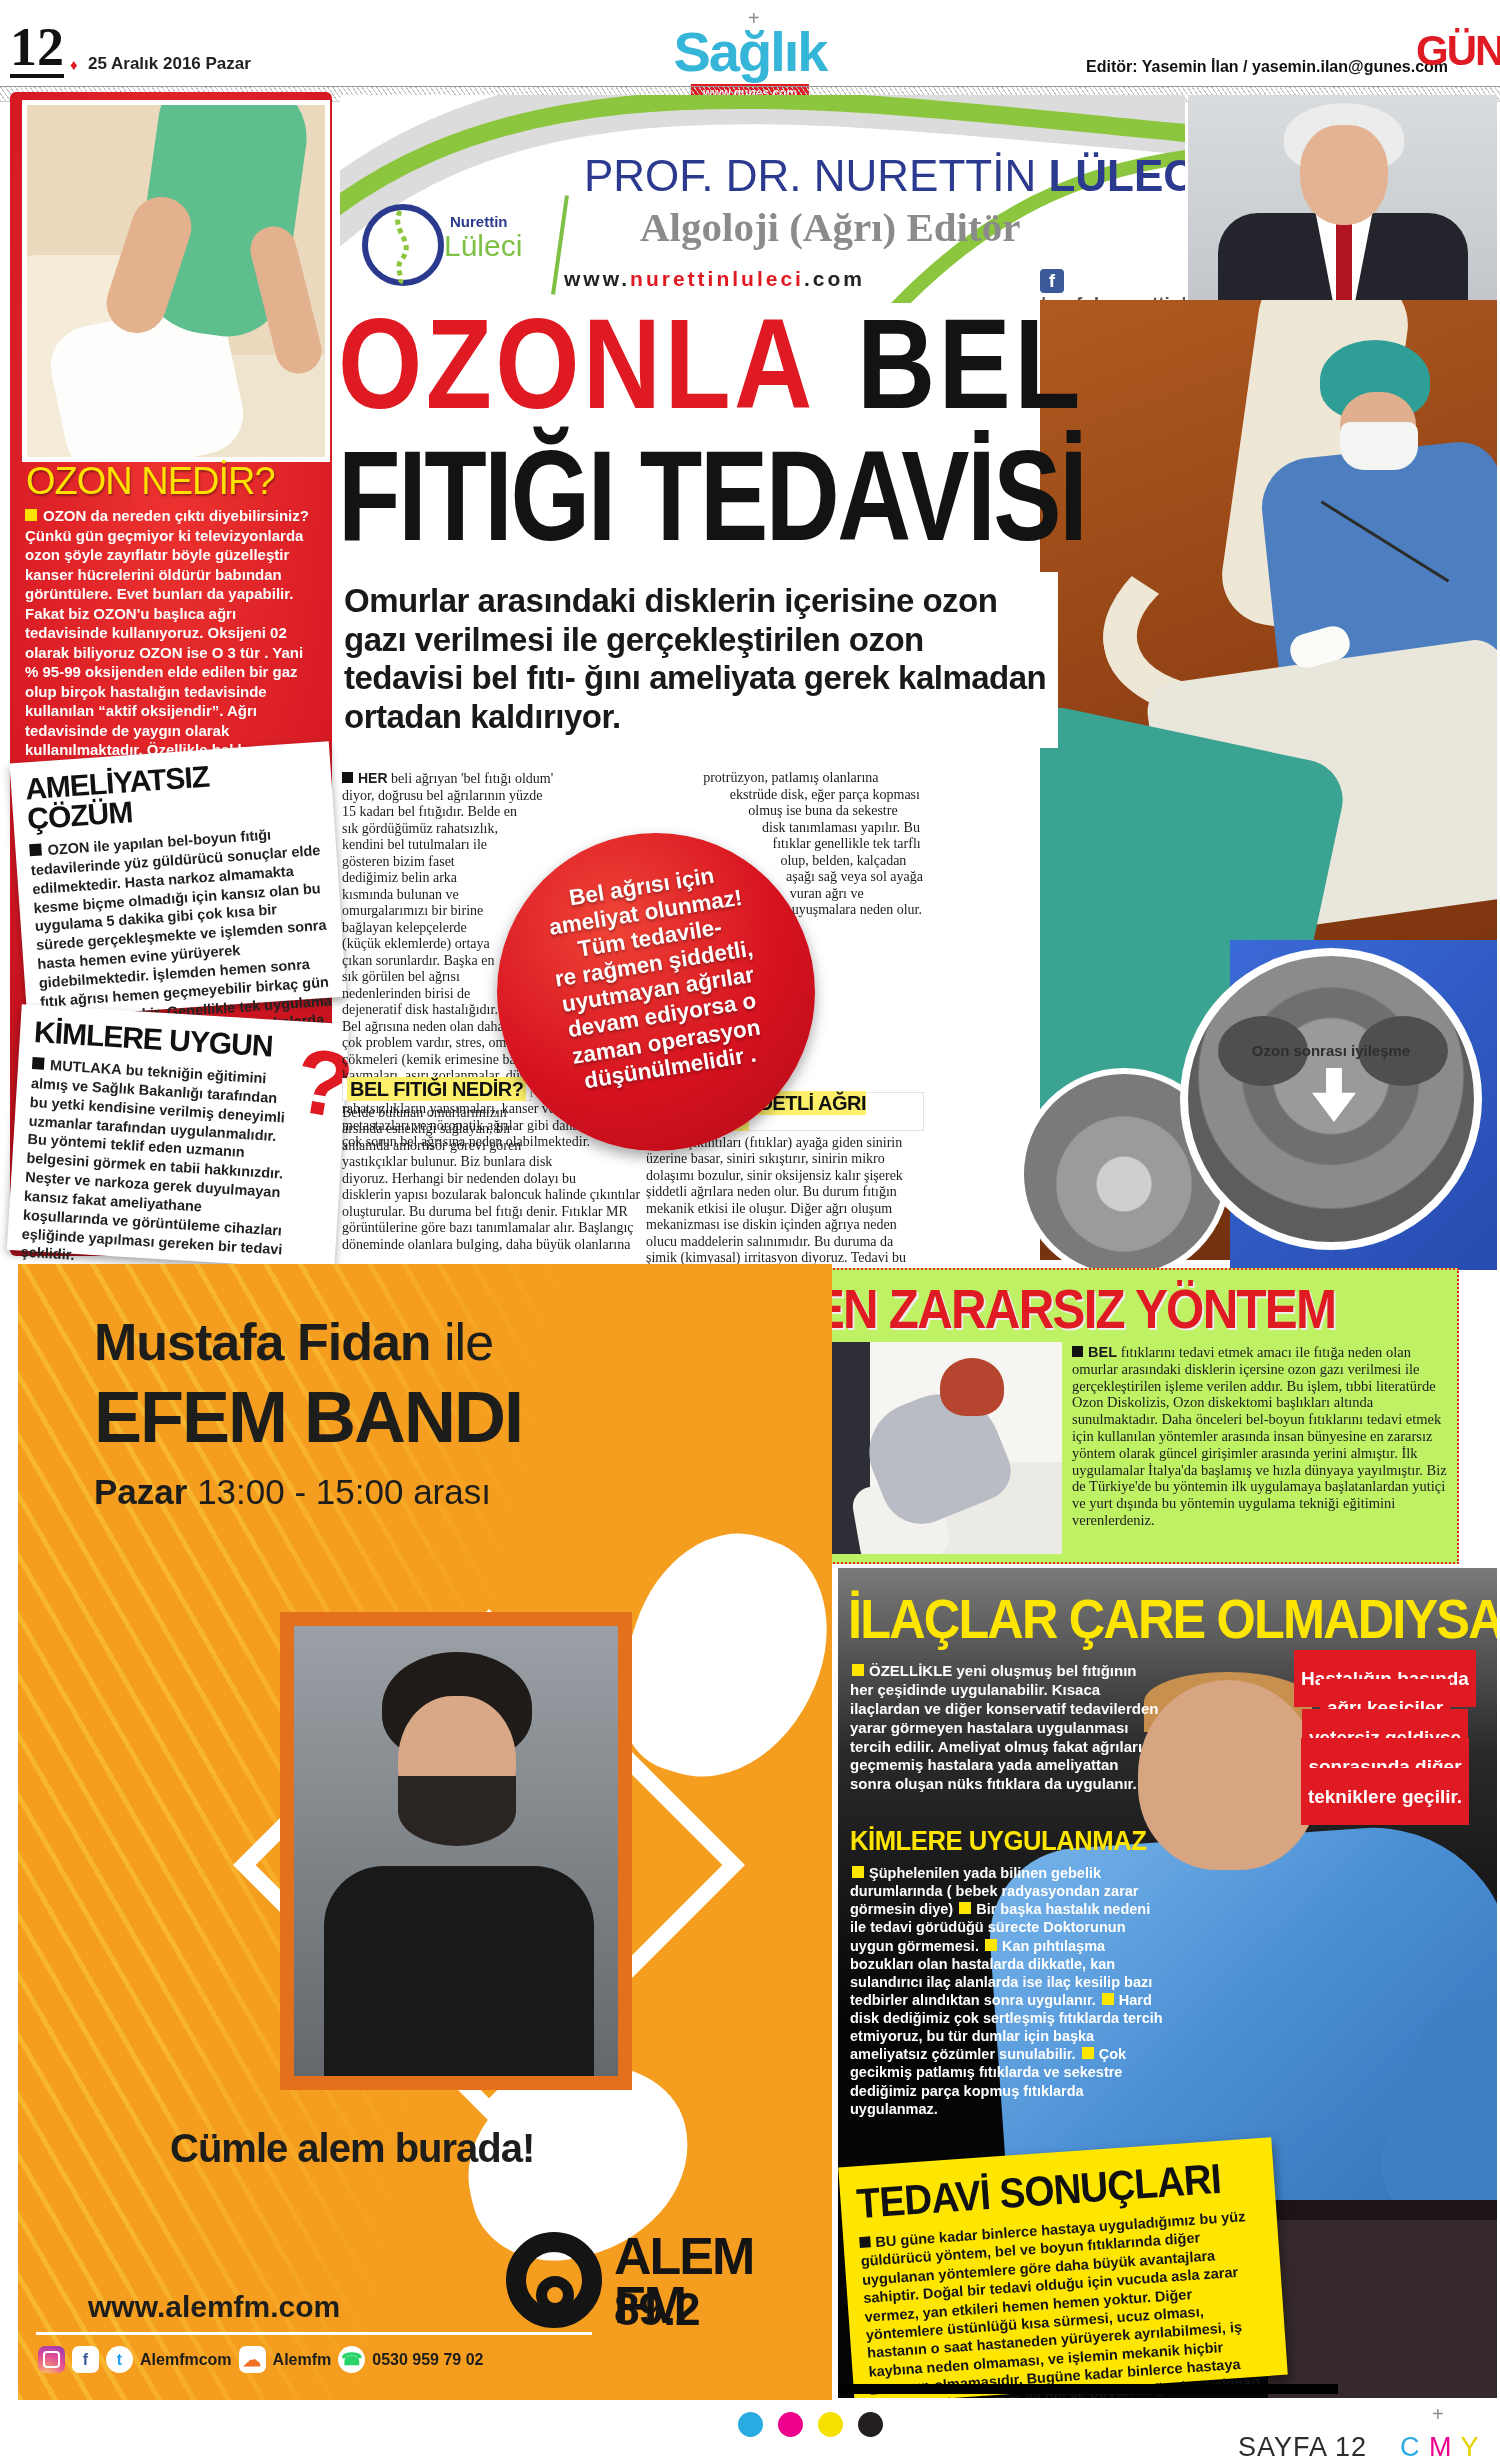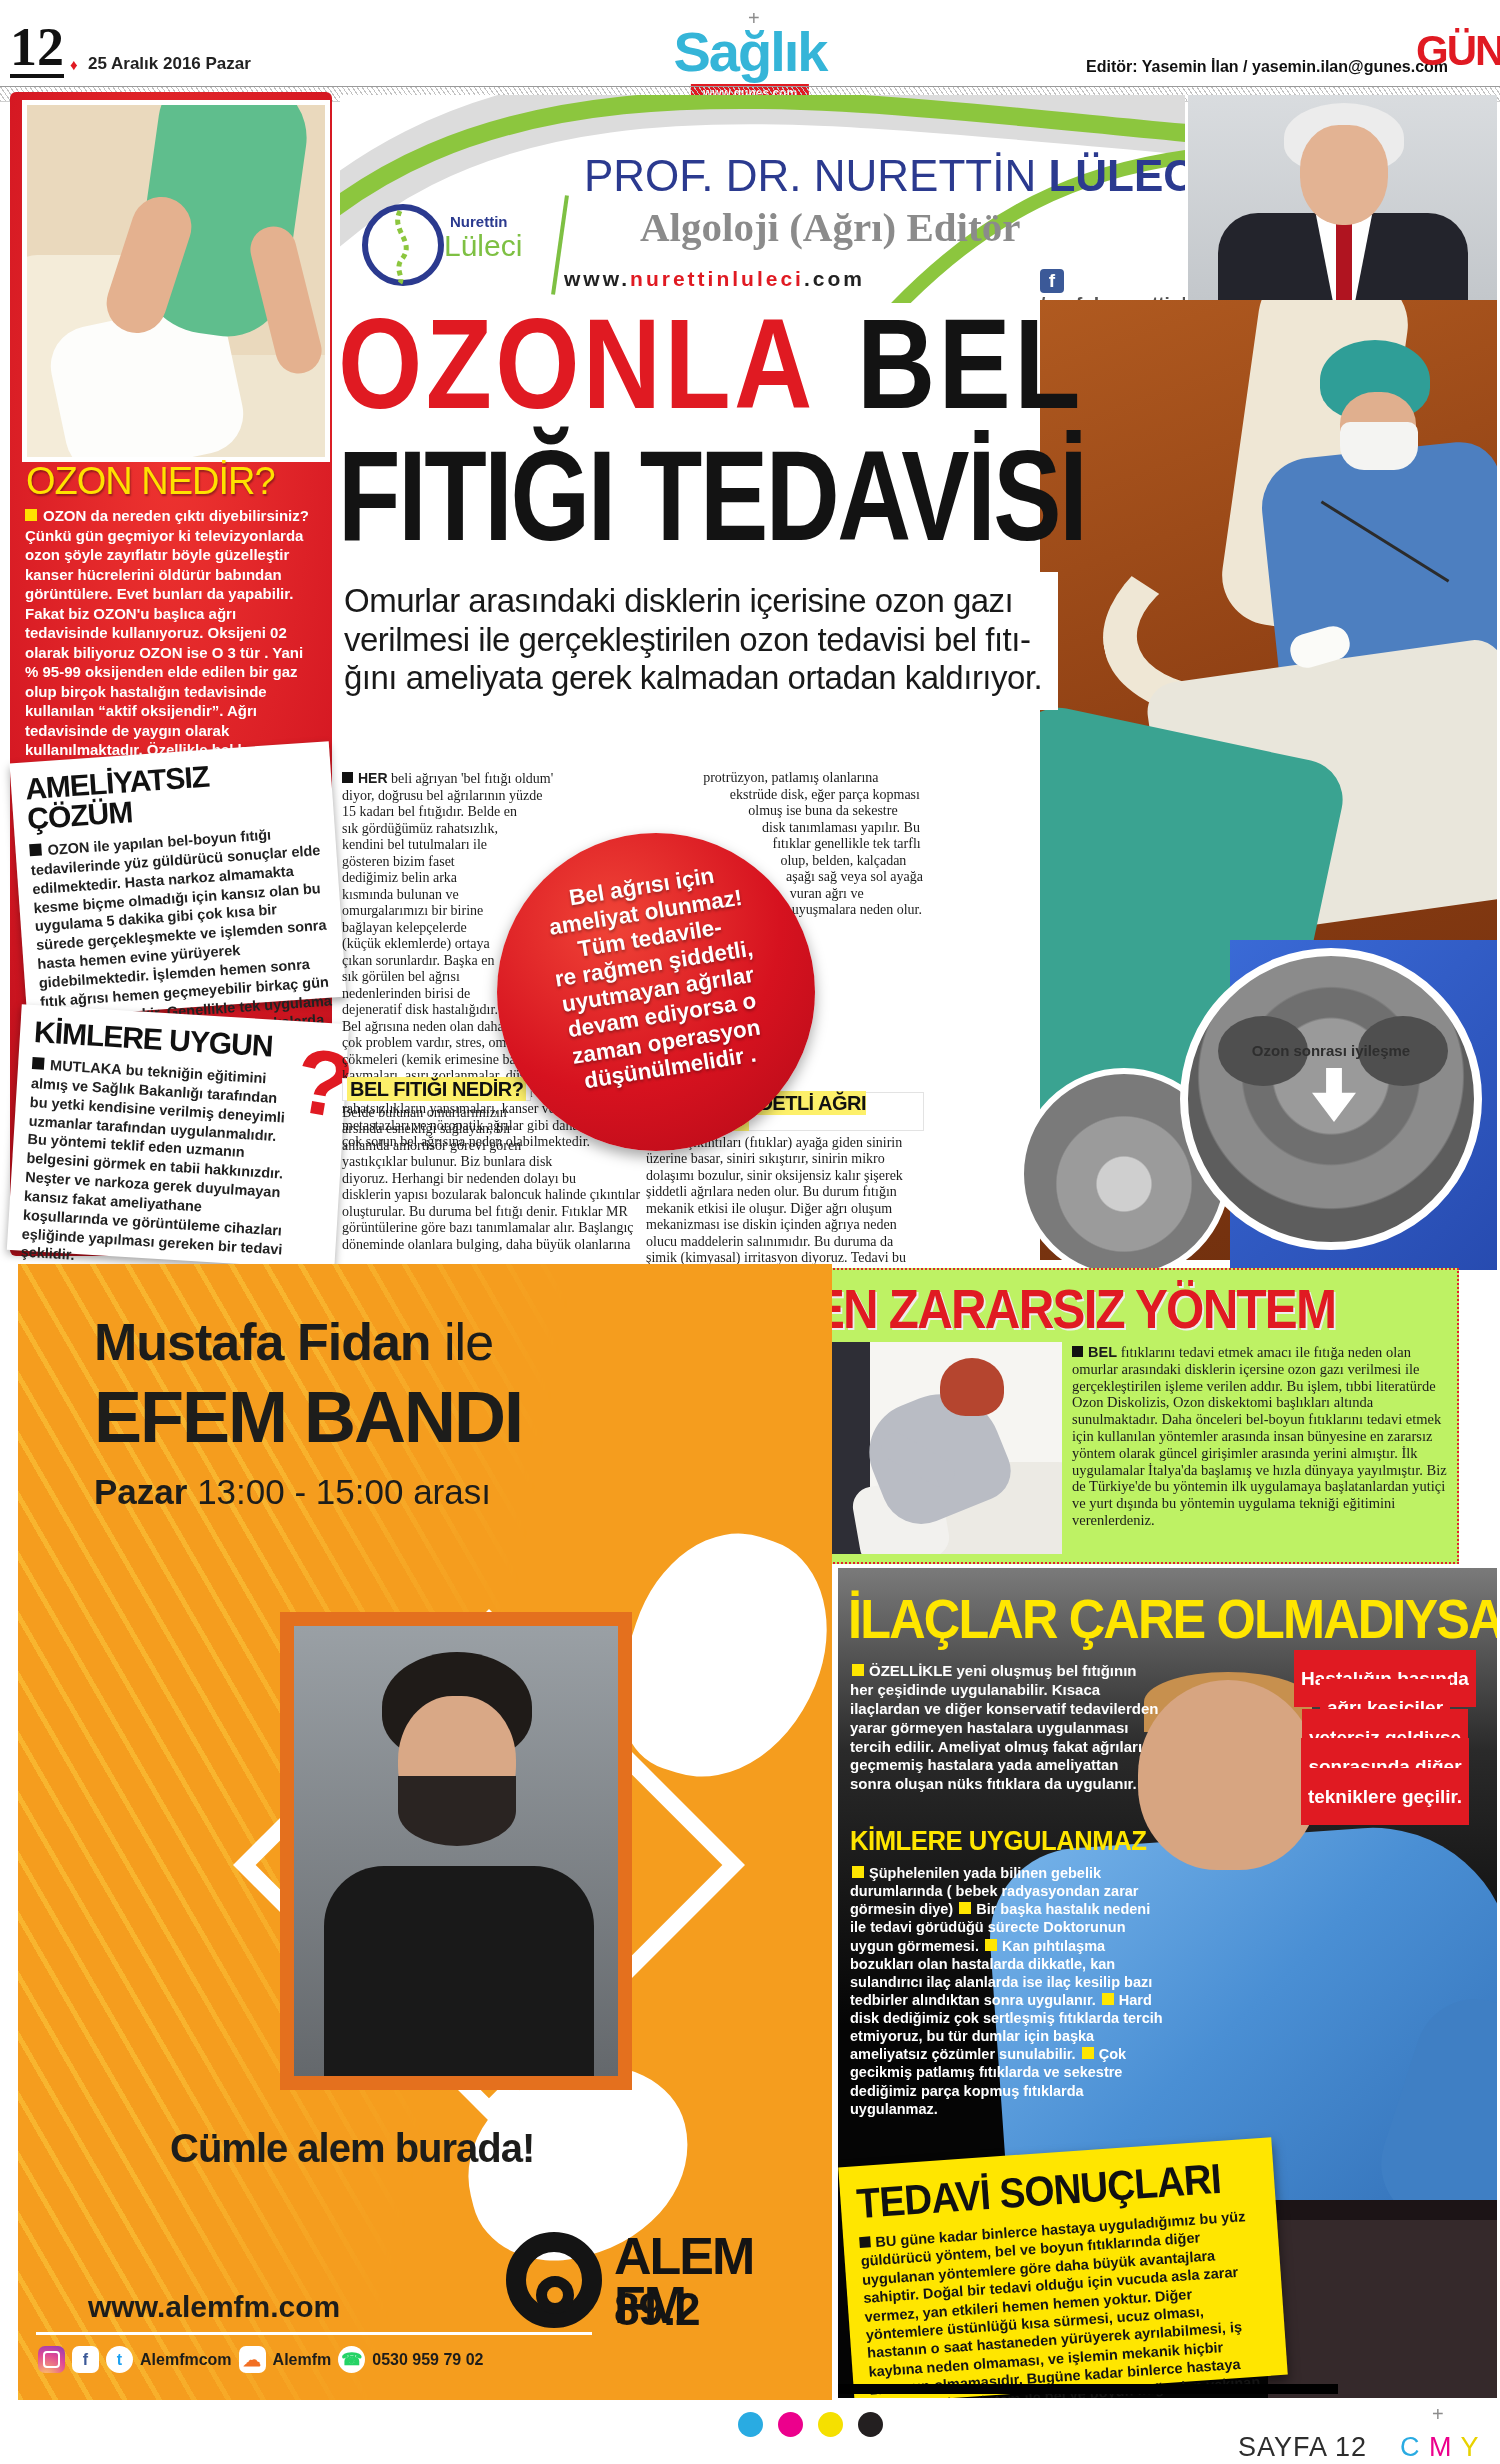--- a/index.html
+++ b/index.html
@@ -86,21 +86,21 @@
       background:radial-gradient(circle at 50% 55%,#cfcfcf 0 18%,#9b9b9b 19% 45%,#7a7a7a 46% 100%);}
 
   
   .headline1{left:338px;top:300px;width:850px;line-height:1;white-space:nowrap;}
   .headline1 span{font-weight:700;font-size:128px;letter-spacing:4px;display:inline-block;transform:scaleX(.92);transform-origin:left;}
   .w-red{color:#e01a22;}
   .w-black{color:#131313;}
   .headline2{left:338px;top:432px;width:850px;line-height:1;white-space:nowrap;}
   .headline2 span{font-weight:700;font-size:128px;letter-spacing:-3px;display:inline-block;transform:scaleX(.80);transform-origin:left;color:#131313;}
   .standfirst{left:338px;top:572px;width:706px;background:#fff;padding:10px 8px 12px 6px;
-      font-weight:400;font-size:33px;line-height:1.17;letter-spacing:-.5px;color:#191919;}
+      font-weight:700;font-size:33px;line-height:1.17;letter-spacing:-.5px;color:#191919;}
 
   
   .acol{font-family:"Liberation Serif",serif;font-size:14px;line-height:16.5px;color:#1c1c1c;text-align:left;}
   .col1{left:342px;top:770px;width:274px;}
   .col2{left:646px;top:770px;width:278px;}
   .belfitigi{left:342px;top:1072px;width:322px;}
   .sp-r{float:right;width:122px;height:300px;margin:68px 0 0 6px;shape-outside:ellipse(152px 156px at 160px 150px);}
   .sp-l{float:left;width:172px;height:316px;margin:60px 6px 0 0;shape-outside:ellipse(160px 158px at -14px 158px);}
   .sp-r2{float:right;width:180px;height:78px;margin:0 0 4px 6px;shape-outside:ellipse(150px 120px at 190px -40px);}
   .alead{font-weight:700;font-family:"Liberation Sans",sans-serif;}

